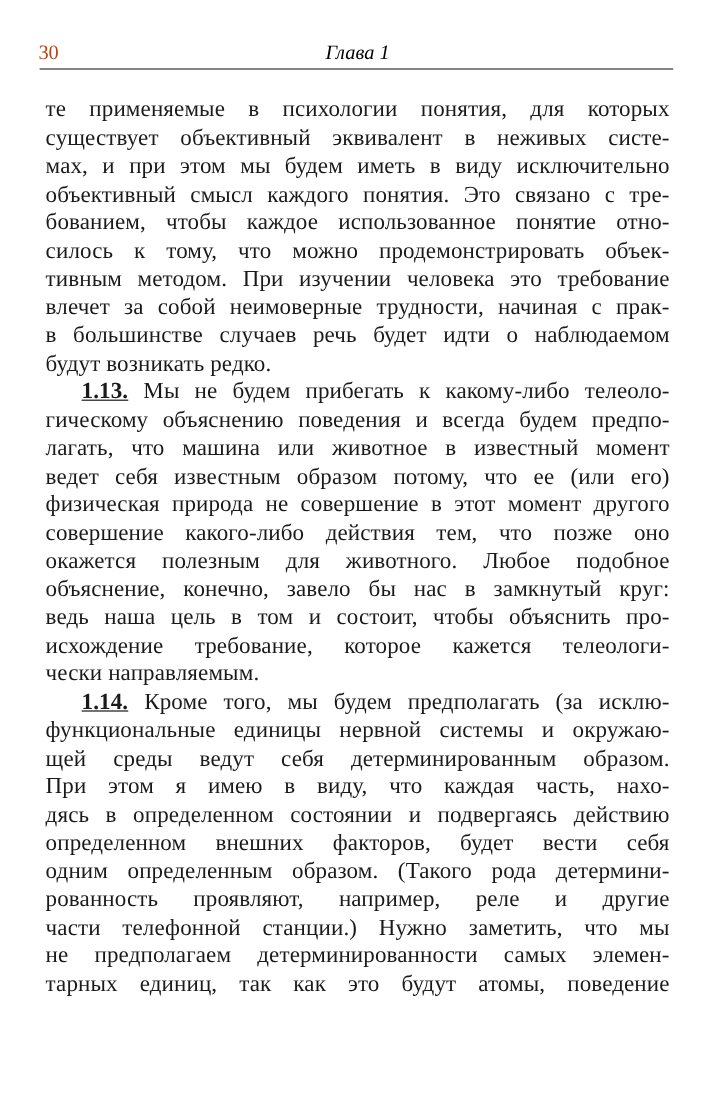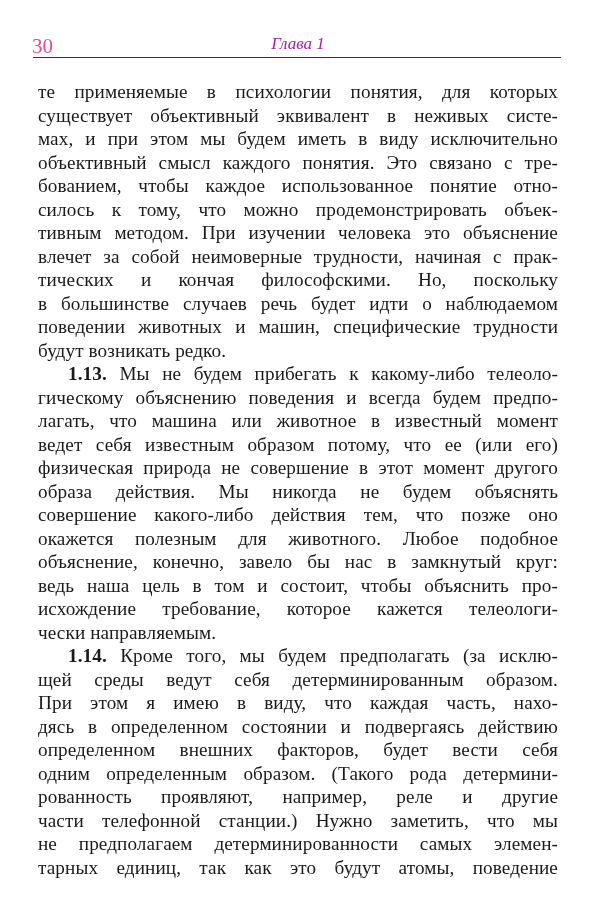--- a/index.html
+++ b/index.html
@@ -23,33 +23,33 @@
     }
     .running-head {
       position: relative;
       height: 22px;
       font-family: "Liberation Serif", serif;
     }
     .page-number {
       position: absolute;
       left: -6px;
       top: 0;
-      font-size: 21px;
+      font-size: 17px;
       font-weight: normal;
-      color: #ec4899;
+      color: #c2410c;
     }
     .chapter-title {
       position: absolute;
       left: 0;
       right: 0;
       top: 0;
       text-align: center;
       font-size: 17px;
       font-style: italic;
-      color: #a21caf;
+      color: #000000;
     }
     .head-rule {
       position: absolute;
       left: -5px;
       right: -3px;
       top: 23px;
       height: 0;
       border-top: 1.3px solid #333;
     }
     .body-text {
@@ -72,20 +72,21 @@
     }
     .line.last {
       text-align-last: left;
     }
     .line.indent {
       padding-left: 30px;
       width: 490px;
     }
     .sec-num {
       font-weight: bold;
+      text-decoration: underline;
     }
     .em {
     }
   </style>
 </head>
 <body>
 
 <div class="page">
 
   <div class="running-head">
@@ -96,45 +97,43 @@
 
   <div class="body-text">
 
     <div>
       <span class="line">те применяемые в психологии понятия, для которых</span>
       <span class="line">существует объективный эквивалент в неживых систе-</span>
       <span class="line">мах, и при этом мы будем иметь в виду исключительно</span>
       <span class="line">объективный смысл каждого понятия. Это связано с тре-</span>
       <span class="line">бованием, чтобы каждое использованное понятие отно-</span>
       <span class="line">силось к тому, что можно продемонстрировать объек-</span>
-      <span class="line">тивным методом. При изучении человека это объяснение</span>
+      <span class="line">тивным методом. При изучении человека это требование</span>
       <span class="line">влечет за собой неимоверные трудности, начиная с прак-</span>
-      <span class="line">тических и кончая философскими. Но, поскольку</span>
       <span class="line">в большинстве случаев речь будет идти о наблюдаемом</span>
-      <span class="line">поведении животных и машин, специфические трудности</span>
       <span class="line last">будут возникать редко.</span>
     </div>
 
     <div>
       <span class="line indent"><span class="sec-num">1.13.</span> <span>Мы не будем прибегать к какому-либо телеоло-</span></span>
       <span class="line">гическому объяснению поведения и всегда будем предпо-</span>
       <span class="line">лагать, что машина или животное в известный момент</span>
       <span class="line">ведет себя известным образом потому, что ее (или его)</span>
       <span class="line">физическая природа не совершение в этот момент другого</span>
-      <span class="line">образа действия. Мы никогда не будем объяснять</span>
       <span class="line">совершение какого-либо действия тем, что позже оно</span>
       <span class="line">окажется полезным для животного. Любое подобное</span>
       <span class="line">объяснение, конечно, завело бы нас в замкнутый круг:</span>
       <span class="line">ведь наша цель в том и состоит, чтобы объяснить про-</span>
       <span class="line">исхождение требование, которое кажется телеологи-</span>
       <span class="line last">чески направляемым.</span>
     </div>
 
     <div>
       <span class="line indent"><span class="sec-num">1.14.</span> <span>Кроме того, мы будем предполагать (за исклю-</span></span>
+      <span class="line">функциональные единицы нервной системы и окружаю-</span>
       <span class="line">щей среды ведут себя детерминированным образом.</span>
       <span class="line">При этом я имею в виду, что каждая часть, нахо-</span>
       <span class="line">дясь в определенном состоянии и подвергаясь действию</span>
       <span class="line">определенном внешних факторов, будет вести себя</span>
       <span class="line">одним определенным образом. (Такого рода детермини-</span>
       <span class="line">рованность проявляют, например, реле и другие</span>
       <span class="line">части телефонной станции.) Нужно заметить, что мы</span>
       <span class="line"><span>не предполагаем детерминированности </span><span class="em">самых элемен-</span></span>
       <span class="line"><span class="em">тарных</span><span> единиц, так как это будут атомы, поведение</span></span>
 

